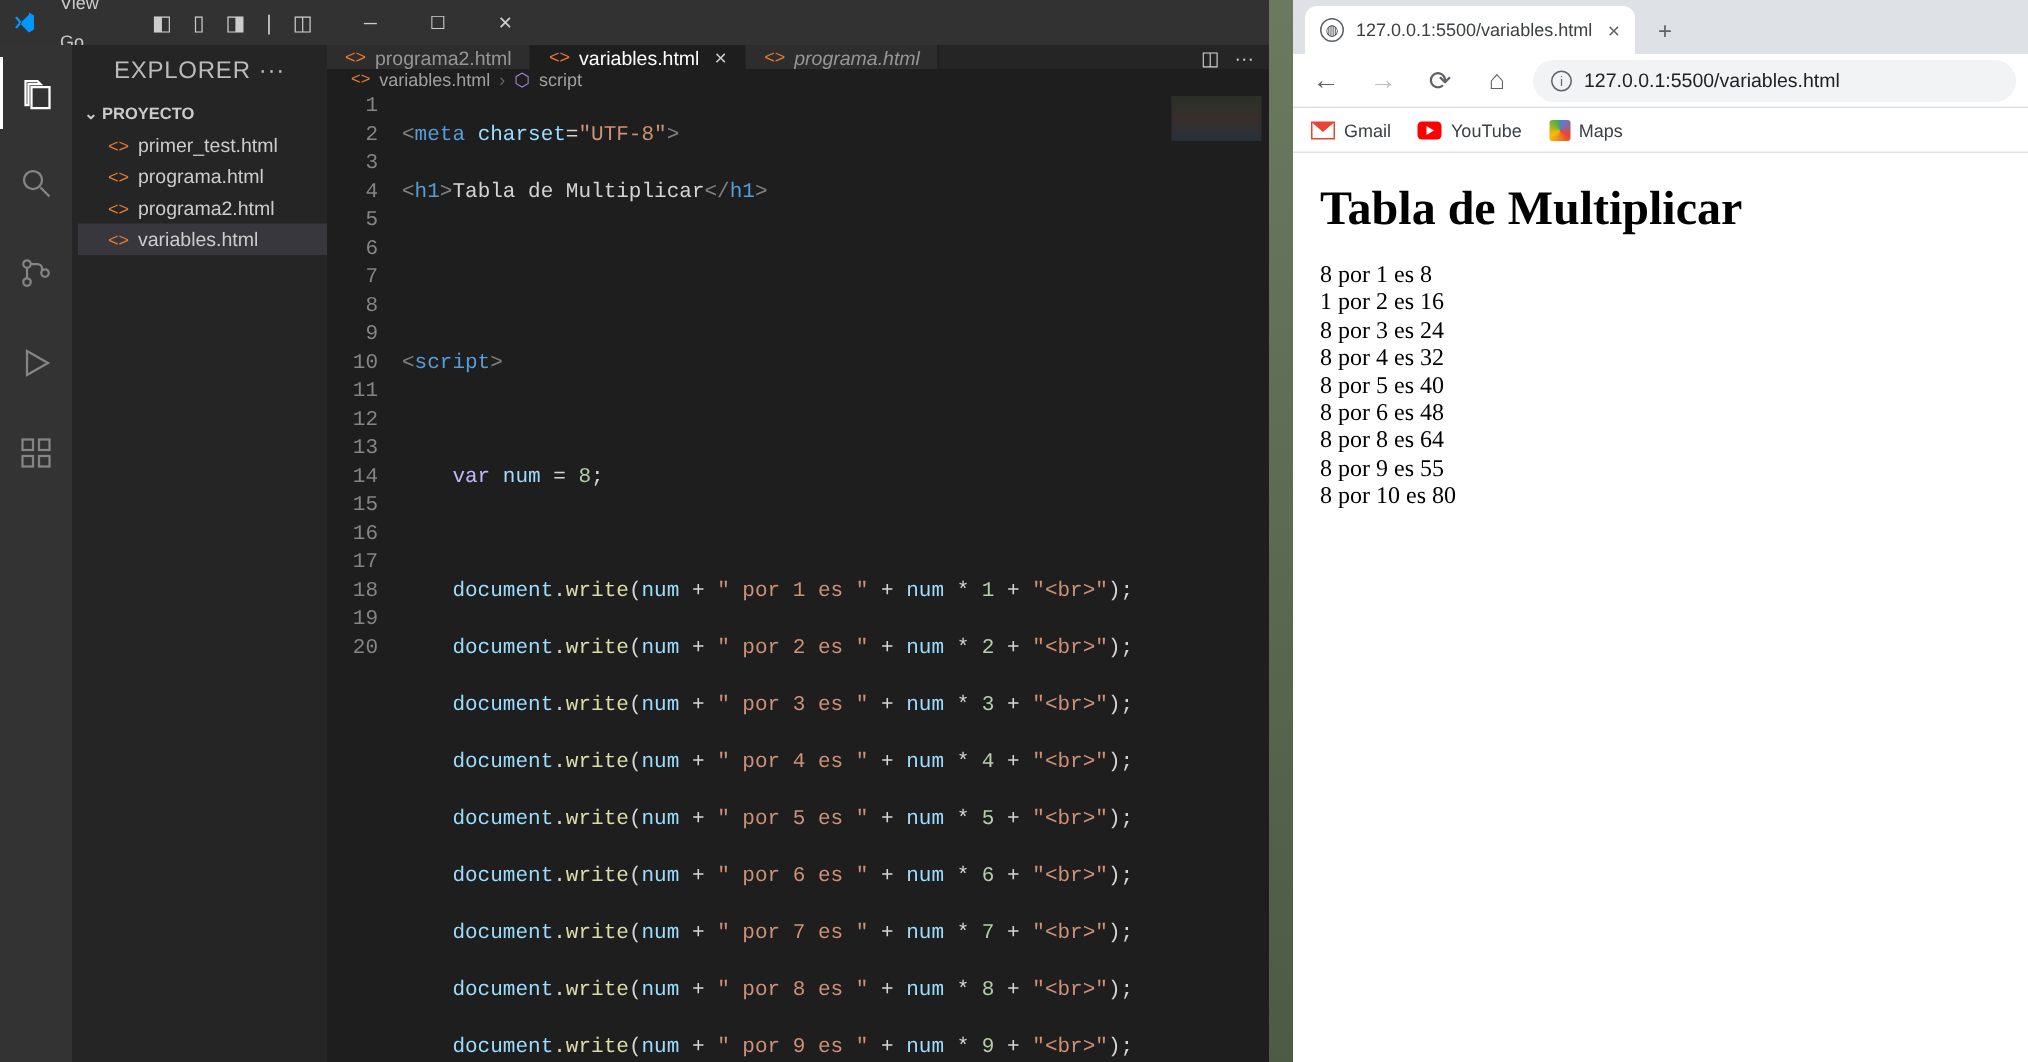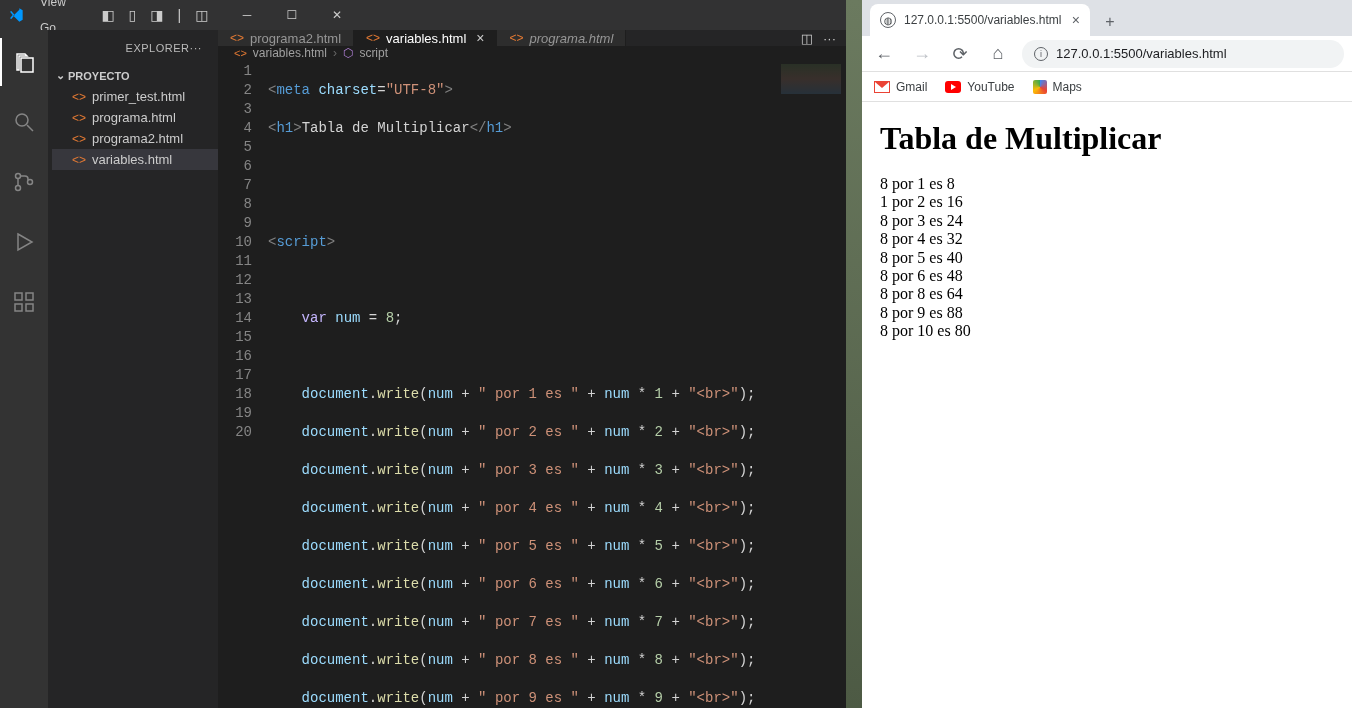--- a/index.html
+++ b/index.html
@@ -13,21 +13,21 @@
 .title-center { flex: 1; text-align: center; color: #cccccc; font-size: 12px; }
 .title-icons { display: flex; gap: 6px; align-items: center; color: #cccccc; }
 .title-icons span { padding: 2px 4px; cursor: pointer; font-size: 14px; }
 .win-controls { display: flex; margin-left: 12px; }
 .win-btn { width: 45px; height: 30px; display: flex; align-items: center; justify-content: center; color: #cccccc; cursor: pointer; }
 .main-area { flex: 1; display: flex; overflow: hidden; }
 .activity-bar { width: 48px; background: #333333; display: flex; flex-direction: column; align-items: center; padding-top: 8px; gap: 12px; }
 .activity-icon { width: 48px; height: 48px; display: flex; align-items: center; justify-content: center; color: #858585; cursor: pointer; font-size: 22px; }
 .activity-icon.active { color: #ffffff; border-left: 2px solid #ffffff; }
 .sidebar { width: 170px; background: #252526; display: flex; flex-direction: column; }
-.sidebar-header { height: 35px; display: flex; align-items: center; justify-content: flex-end; padding: 0 16px; font-size: 11px; color: #bbbbbb; letter-spacing: 0.5px; }
+.sidebar-header { height: 35px; display: flex; align-items: center; justify-content: space-between; padding: 0 28px; font-size: 16px; color: #bbbbbb; letter-spacing: 0.5px; }
 .sidebar-dots { cursor: pointer; }
 .project-header { padding: 4px 8px; font-size: 11px; color: #cccccc; font-weight: bold; display: flex; align-items: center; gap: 4px; }
 .chevron { display: inline-block; width: 8px; }
 .file-list { padding-left: 4px; }
 .file-item { padding: 3px 8px 3px 20px; font-size: 13px; color: #cccccc; display: flex; align-items: center; gap: 6px; cursor: pointer; }
 .file-item.active { background: #37373d; }
 .file-icon { color: #e37933; font-size: 12px; }
 .editor-area { flex: 1; display: flex; flex-direction: column; background: #1e1e1e; overflow: hidden; }
 .tabs { height: 35px; background: #252526; display: flex; align-items: stretch; }
 .tab { padding: 0 12px; display: flex; align-items: center; gap: 6px; font-size: 13px; background: #2d2d2d; color: #969696; cursor: pointer; border-right: 1px solid #1e1e1e; }
@@ -298,16 +298,16 @@
   </div>
   <div class="page-content">
     <h1>Tabla de Multiplicar</h1>
     <div class="line">8 por 1 es 8</div>
     <div class="line">1 por 2 es 16</div>
     <div class="line">8 por 3 es 24</div>
     <div class="line">8 por 4 es 32</div>
     <div class="line">8 por 5 es 40</div>
     <div class="line">8 por 6 es 48</div>
     <div class="line">8 por 8 es 64</div>
-    <div class="line">8 por 9 es 88</div>
+    <div class="line">8 por 9 es 55</div>
     <div class="line">8 por 10 es 80</div>
   </div>
 </div>
 
 </body></html>

